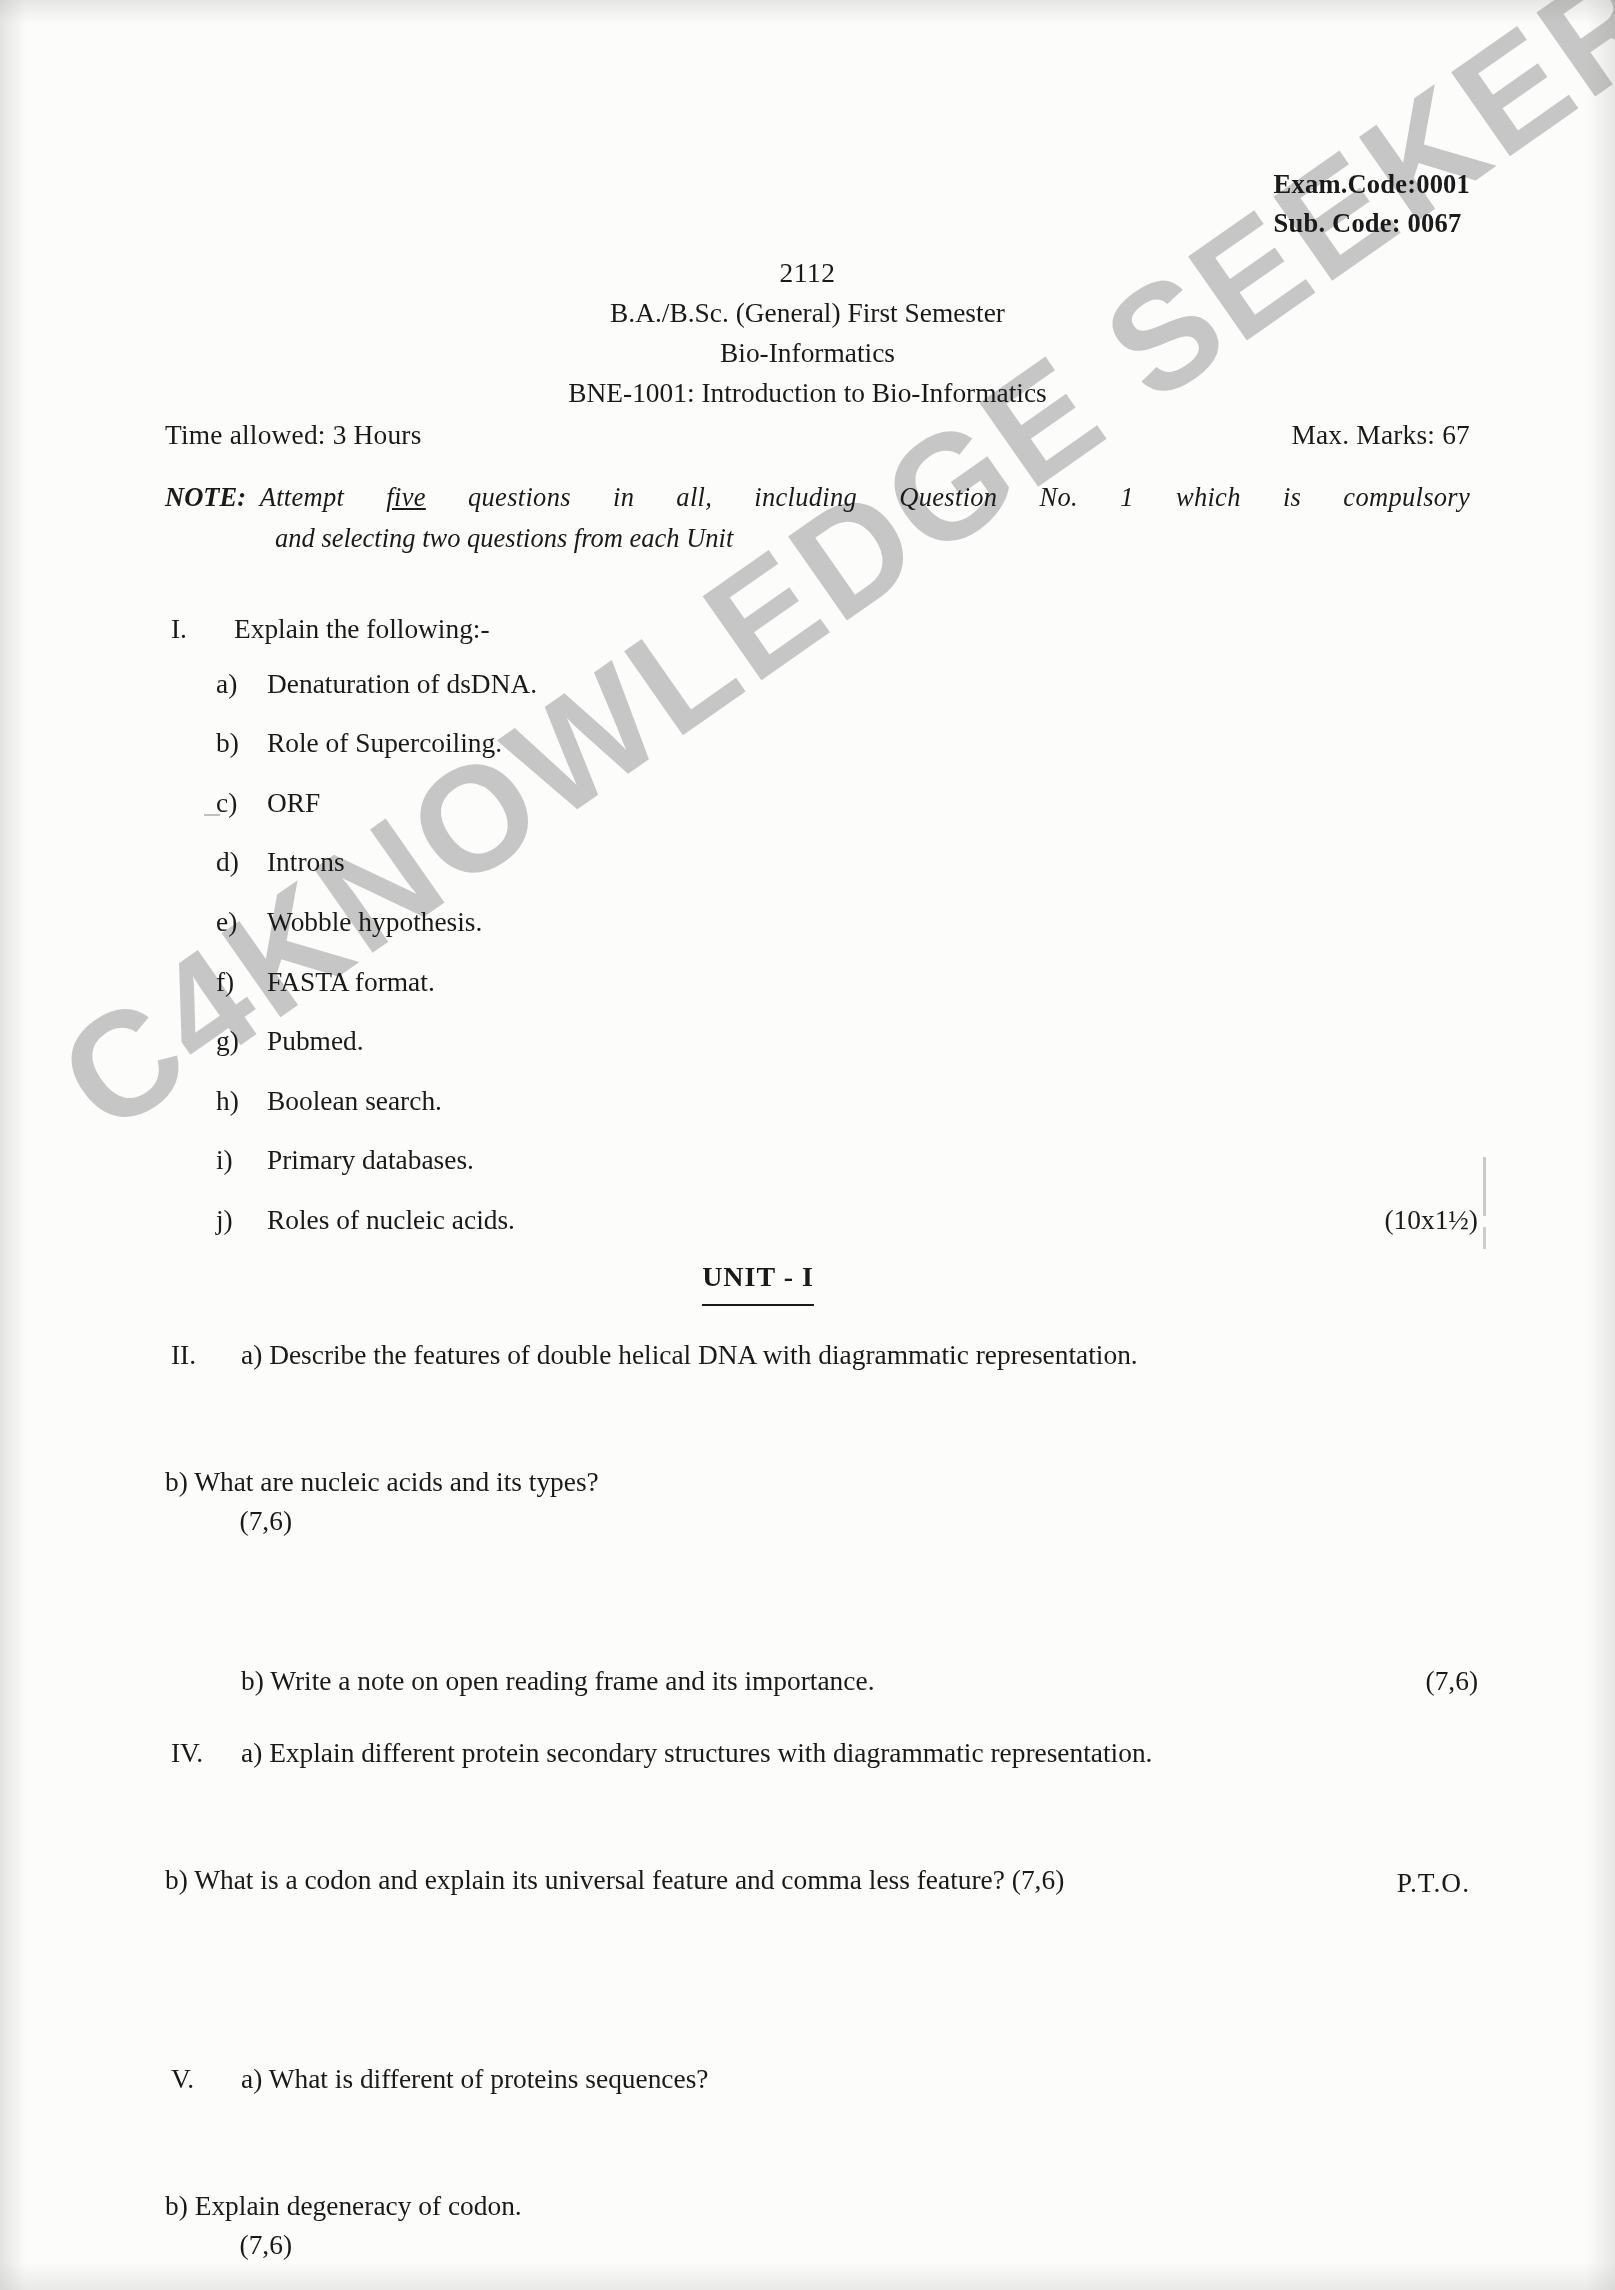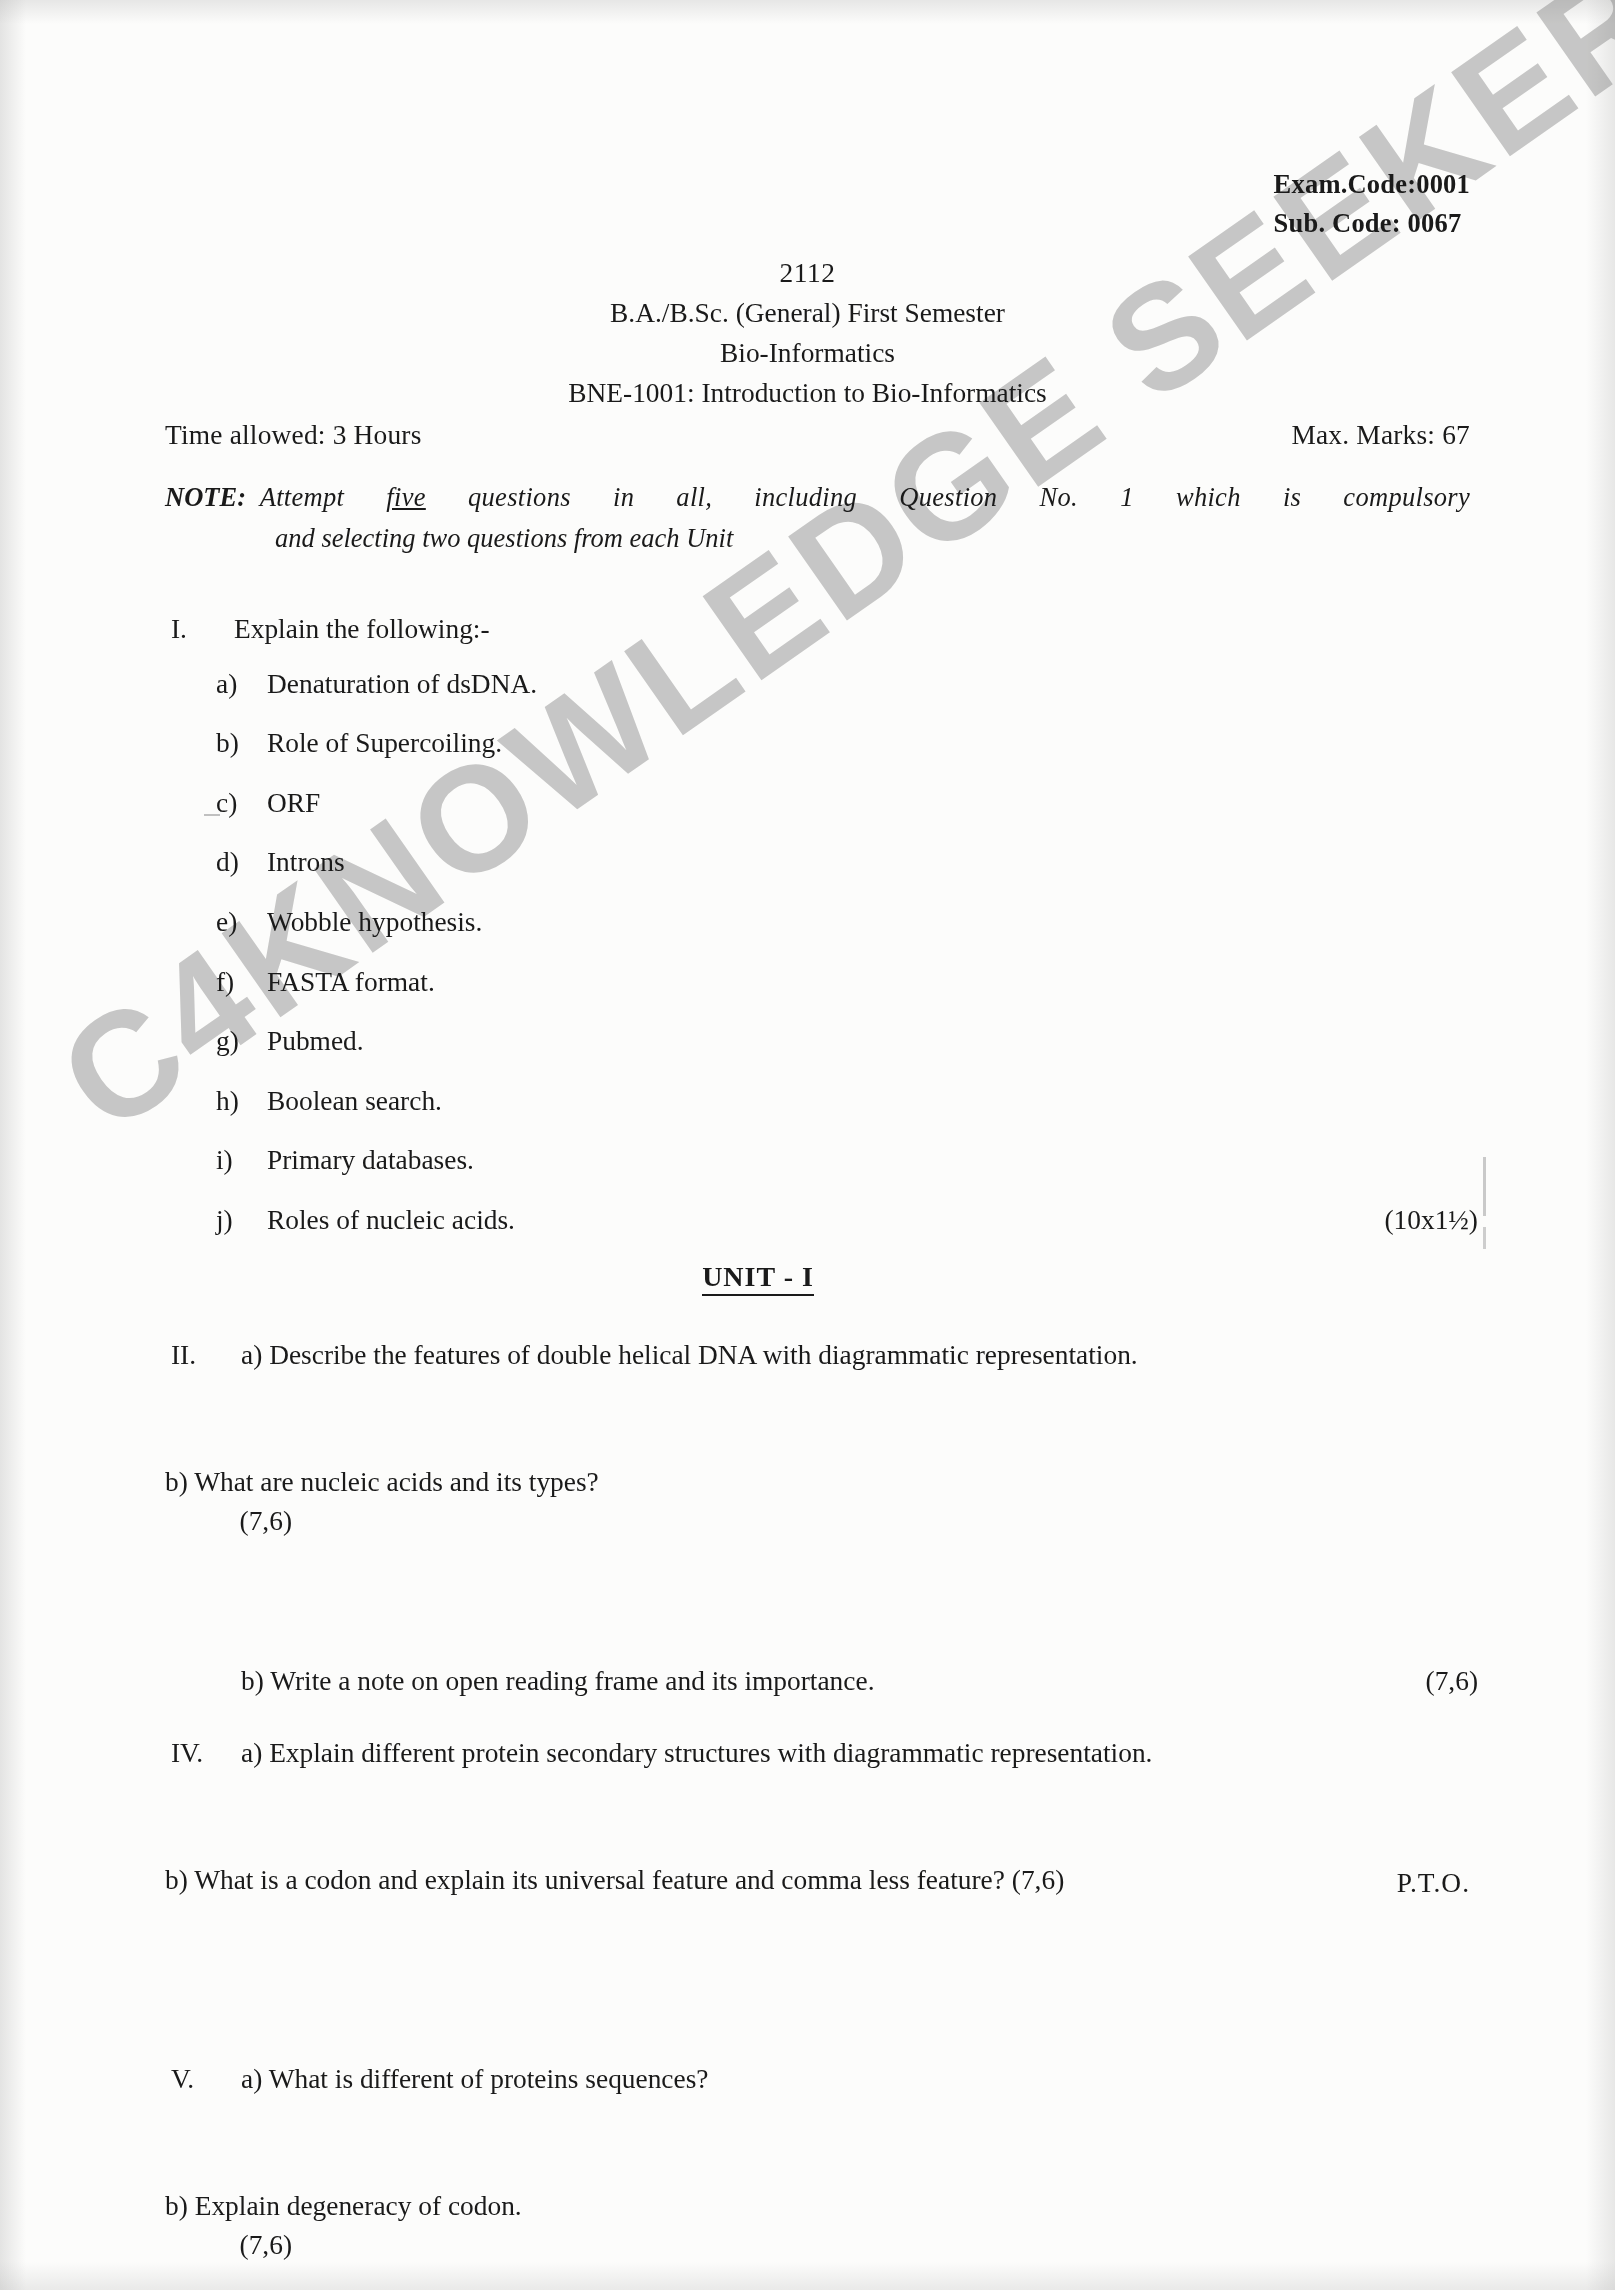--- a/index.html
+++ b/index.html
@@ -219,21 +219,21 @@
     text-align: center;
     font-weight: 700;
     font-size: 28px;
     letter-spacing: 1px;
     margin-top: 7.8px;
     margin-bottom: 43px;
     padding-right: 127px;
   }
   .unit-heading span {
     border-bottom: 2.9px solid #1a1a1a;
-    padding-bottom: 2px;
+    padding-bottom: 12px;
   }
 
   .q-group { margin-bottom: 33px; }
   .q-group .q-row + .q-row { margin-top: 12px; flex-direction: column; }
   .q-group .q-num { width: 76px; flex: 0 0 76px; }
 
   .pto {
     position: absolute;
     right: 145px;
     top: 1868px;

